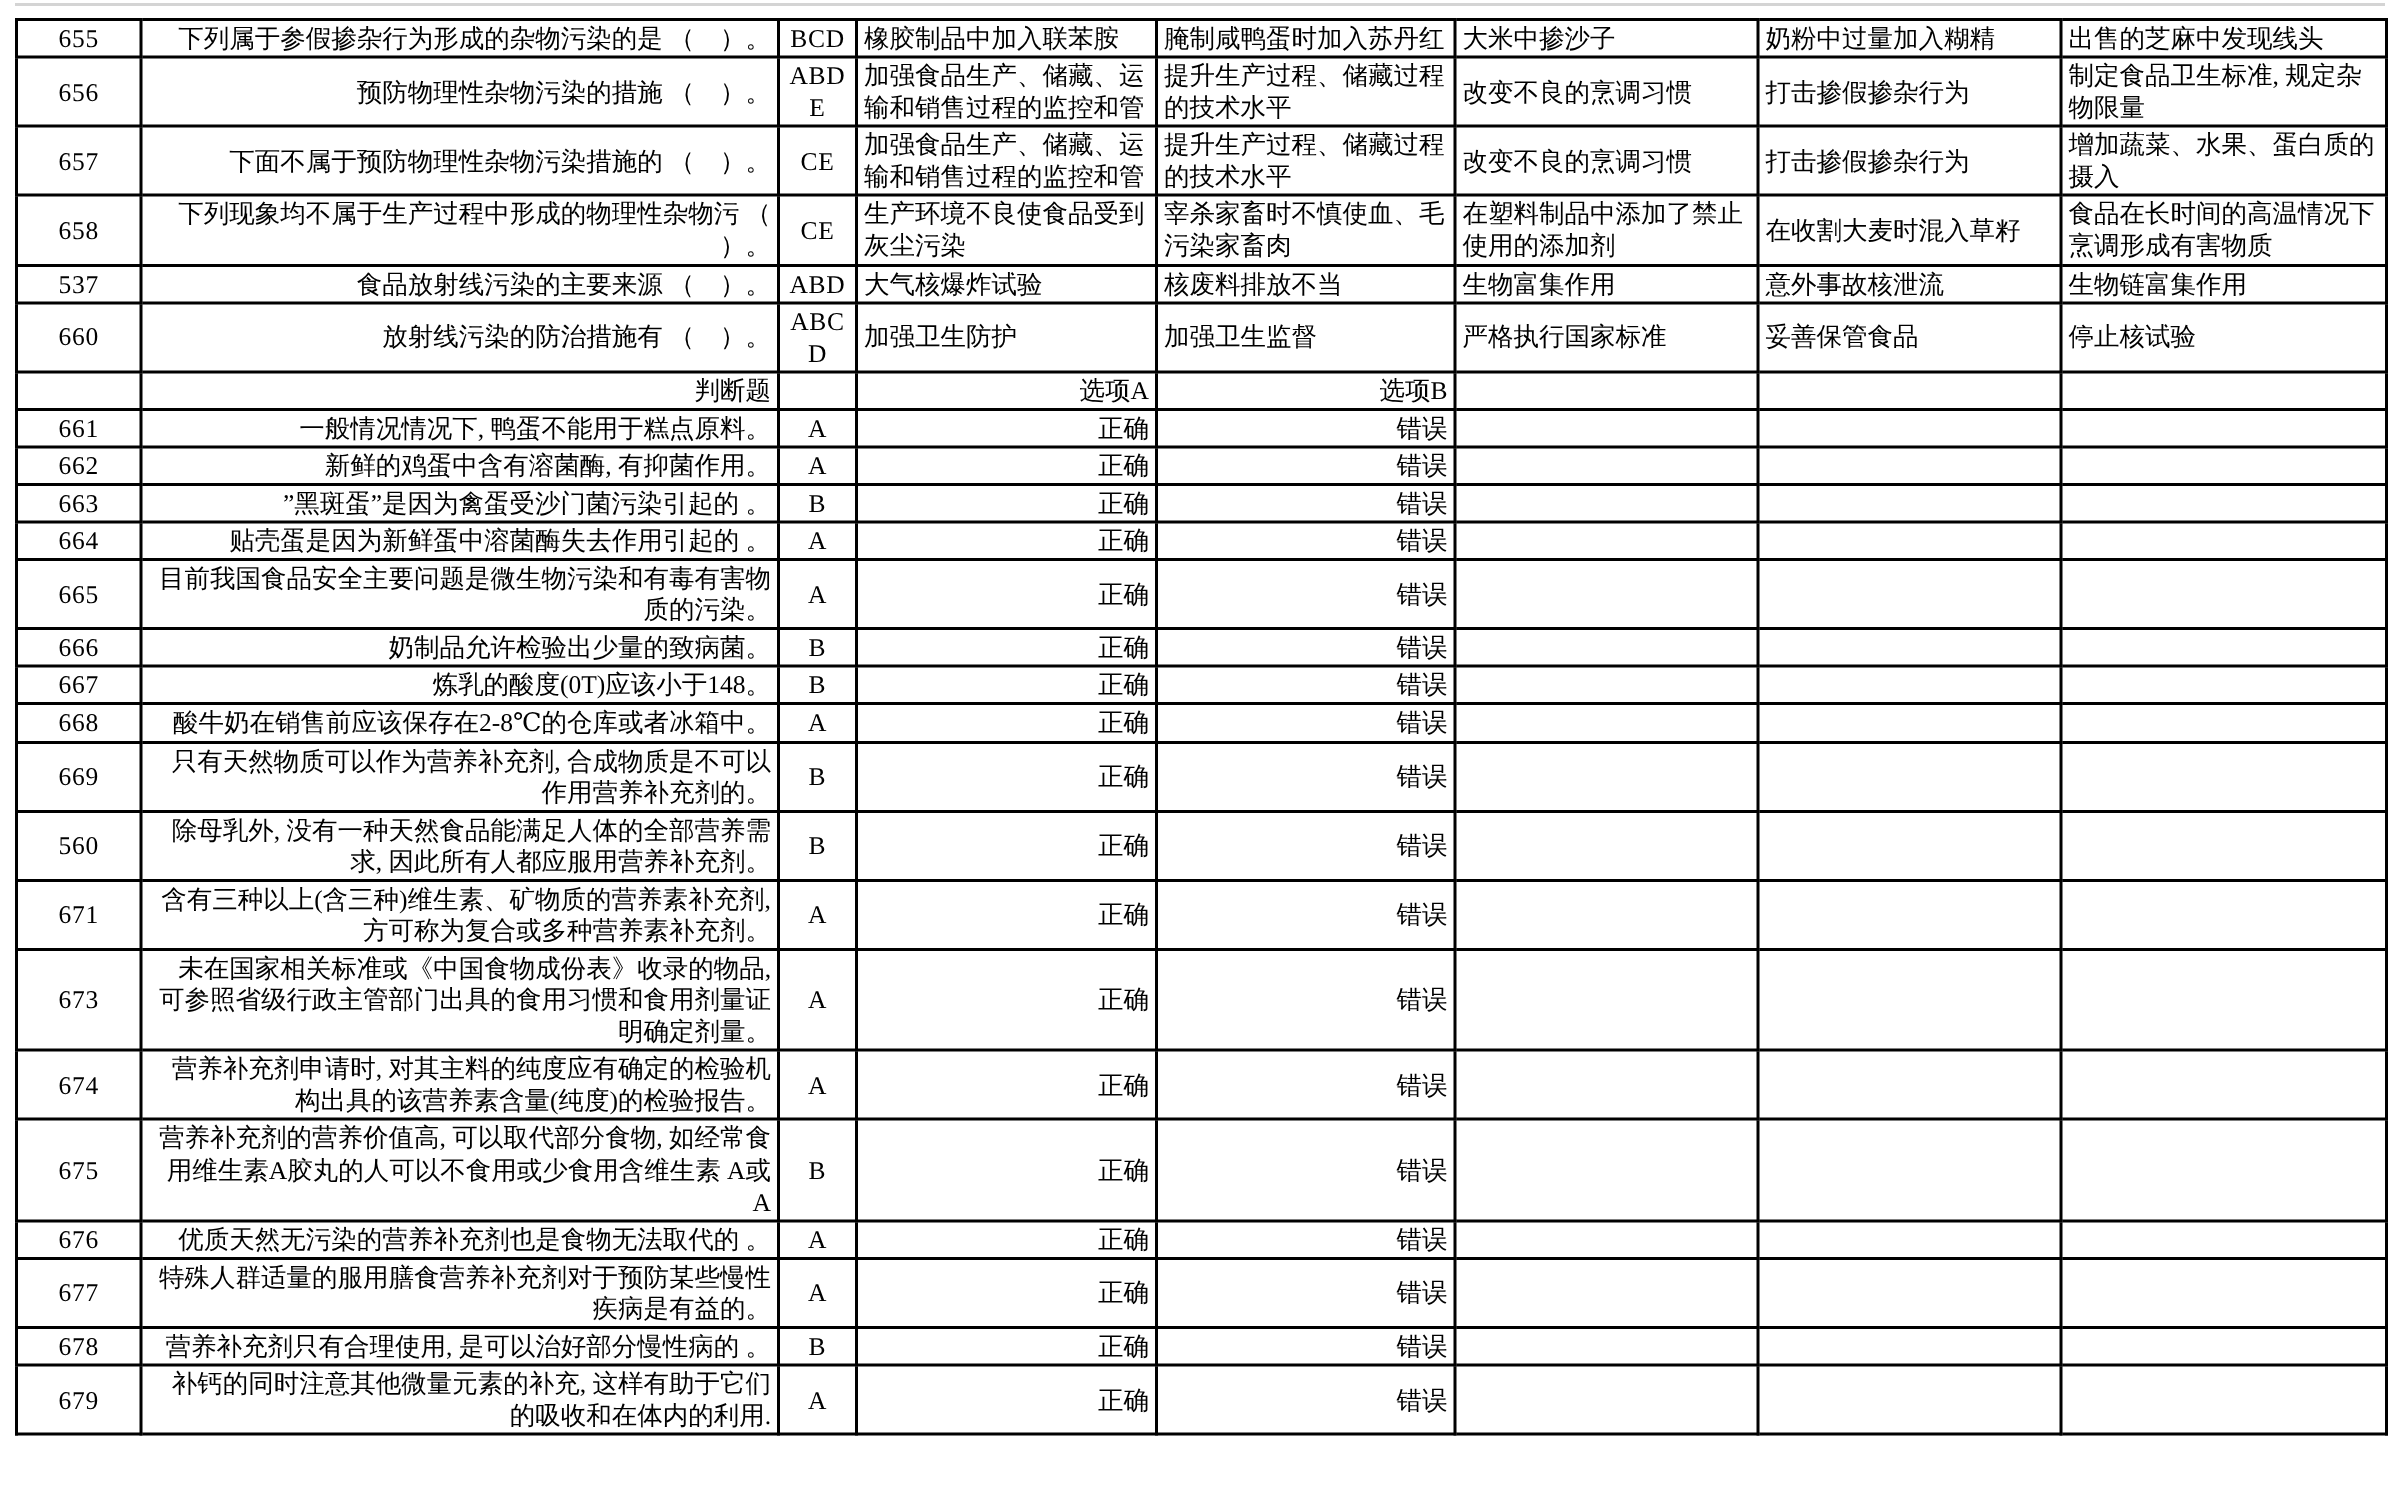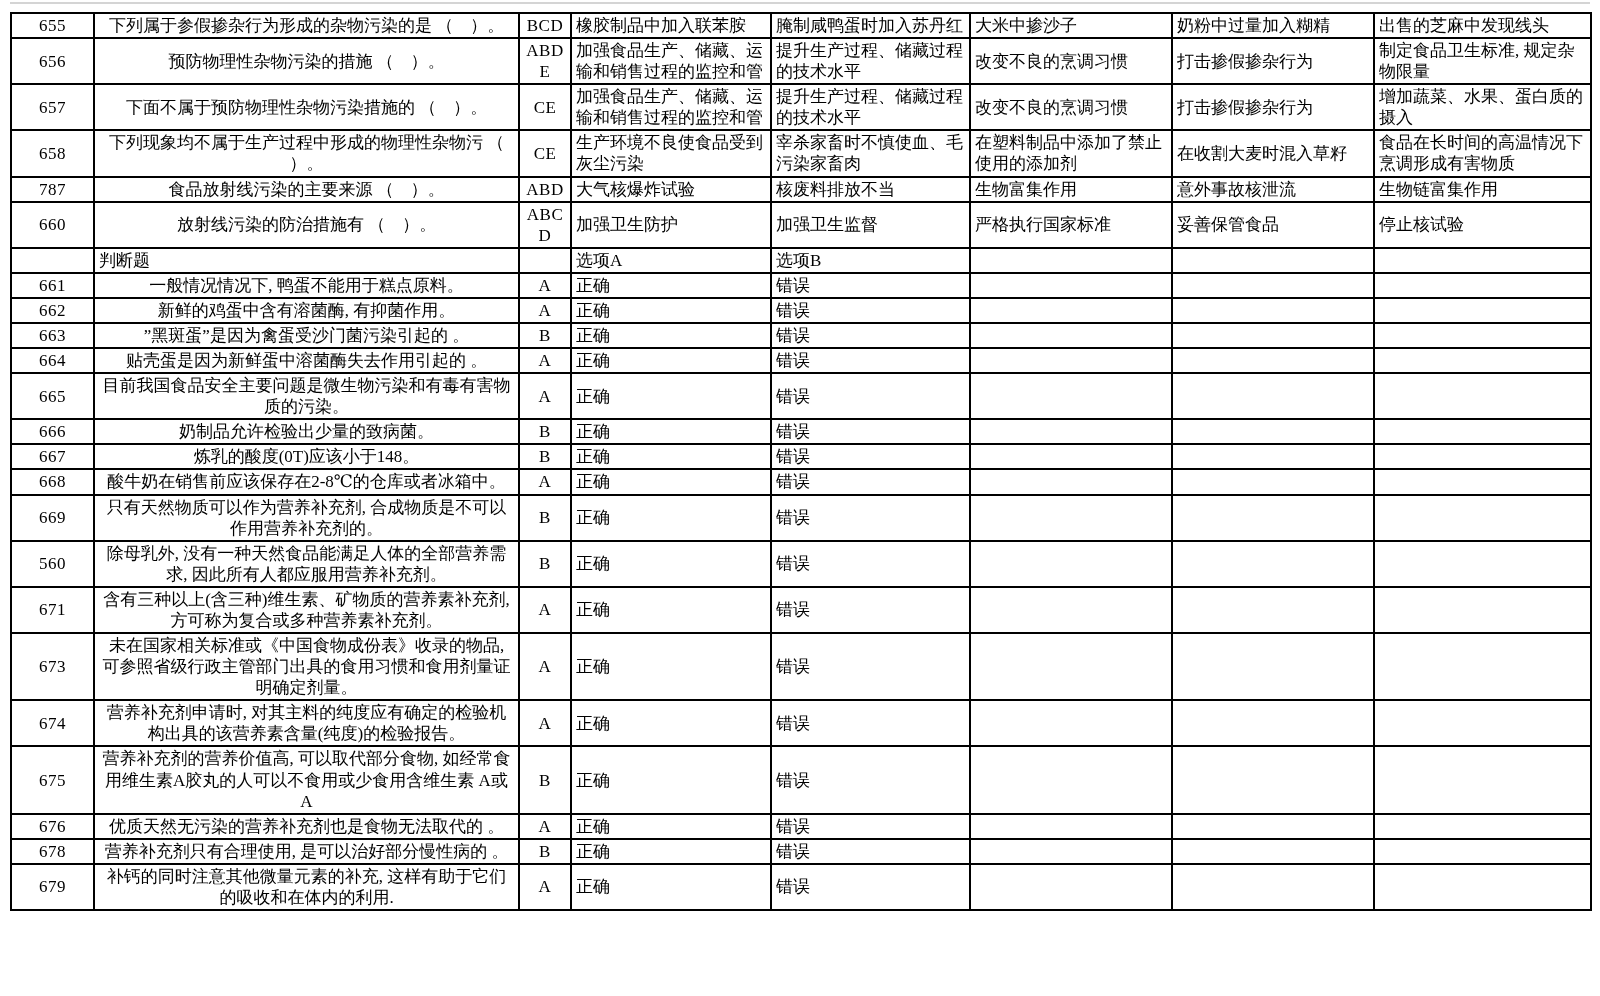--- a/index.html
+++ b/index.html
@@ -20,24 +20,24 @@
     border:2px solid #000;
     padding:1px 4px;
     font-size:17px;
     line-height:1.24;
     vertical-align:middle;
     overflow:hidden;
     word-break:break-all;
   }
   .qtable tr{height:25px;}
   .c-num{text-align:center;font-size:16px;letter-spacing:.5px;margin-left:21px;}
-  .c-q{text-align:center;}
+  .c-q{text-align:right;}
   .c-ans{text-align:center;font-size:15px;letter-spacing:.5px;font-family:Liberation Serif, serif;}
   .c-opt{text-align:left;}
-  .c-center{text-align:left;}
+  .c-center{text-align:right;}
 </style>
 </head>
 <body>
 
 <div class="top-artifact"></div>
 
 <div class="sheet">
   <table class="qtable">
     <colgroup>
       <col style="width:83px">
@@ -84,21 +84,21 @@
           <td class="c-num">658</td>
           <td class="c-q">下列现象均不属于生产过程中形成的物理性杂物污 （ ）。</td>
           <td class="c-ans">CE</td>
           <td class="c-opt">生产环境不良使食品受到灰尘污染</td>
           <td class="c-opt">宰杀家畜时不慎使血、毛污染家畜肉</td>
           <td class="c-opt">在塑料制品中添加了禁止使用的添加剂</td>
           <td class="c-opt">在收割大麦时混入草籽</td>
           <td class="c-opt">食品在长时间的高温情况下烹调形成有害物质</td>
         </tr>
         <tr>
-          <td class="c-num">787</td>
+          <td class="c-num">537</td>
           <td class="c-q">食品放射线污染的主要来源 （　）。</td>
           <td class="c-ans">ABD</td>
           <td class="c-opt">大气核爆炸试验</td>
           <td class="c-opt">核废料排放不当</td>
           <td class="c-opt">生物富集作用</td>
           <td class="c-opt">意外事故核泄流</td>
           <td class="c-opt">生物链富集作用</td>
         </tr>
         <tr>
           <td class="c-num">660</td>
@@ -264,20 +264,30 @@
           <td class="c-num">676</td>
           <td class="c-q">优质天然无污染的营养补充剂也是食物无法取代的 。</td>
           <td class="c-ans">A</td>
           <td class="c-opt c-center">正确</td>
           <td class="c-opt c-center">错误</td>
           <td class="c-opt"></td>
           <td class="c-opt"></td>
           <td class="c-opt"></td>
         </tr>
         <tr>
+          <td class="c-num">677</td>
+          <td class="c-q">特殊人群适量的服用膳食营养补充剂对于预防某些慢性疾病是有益的。</td>
+          <td class="c-ans">A</td>
+          <td class="c-opt c-center">正确</td>
+          <td class="c-opt c-center">错误</td>
+          <td class="c-opt"></td>
+          <td class="c-opt"></td>
+          <td class="c-opt"></td>
+        </tr>
+        <tr>
           <td class="c-num">678</td>
           <td class="c-q">营养补充剂只有合理使用, 是可以治好部分慢性病的 。</td>
           <td class="c-ans">B</td>
           <td class="c-opt c-center">正确</td>
           <td class="c-opt c-center">错误</td>
           <td class="c-opt"></td>
           <td class="c-opt"></td>
           <td class="c-opt"></td>
         </tr>
         <tr>

